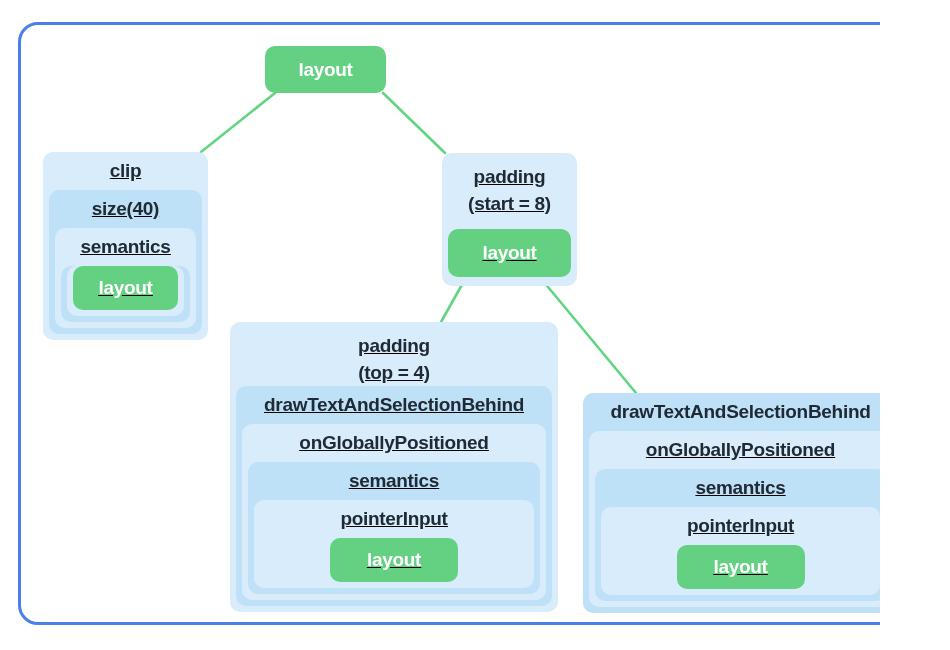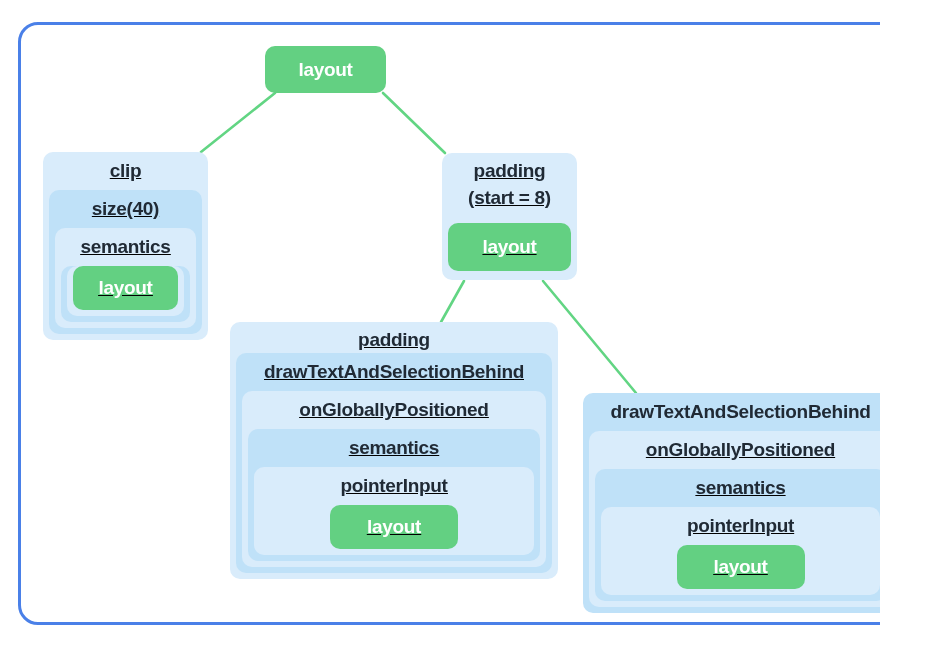--- a/index.html
+++ b/index.html
@@ -16,21 +16,21 @@
   .tree{position:absolute;box-sizing:border-box;}
   .nest{border-radius:10px;padding:0 6px 6px;box-sizing:border-box;}
   .light{background:#d9ecfb;text-decoration:underline;}
   .dark{background:#bfe1f8;}
   .lbl{
     height:38px;display:flex;align-items:center;justify-content:center;
     font-size:19px;font-weight:600;color:#202a35;letter-spacing:-0.3px;
     white-space:nowrap;overflow:visible;
   }
   .lbl2{
-    padding-top:4px;text-align:center;font-size:19px;font-weight:600;
+    padding-top:10px;text-align:center;font-size:19px;font-weight:600;
     line-height:27px;color:#202a35;letter-spacing:-0.3px;
   }
   .leaf{
     height:44px;border-radius:10px;background:#63d082;color:#ffffff;
     display:flex;align-items:center;justify-content:center;
     font-size:19px;font-weight:600;letter-spacing:-0.3px;
   }
   .leaf.fixed{width:128px;margin:0 auto;}
   .root-node{
     position:absolute;left:265px;top:46px;width:121px;height:47px;
@@ -79,20 +79,21 @@
     <div class="lbl2">
       <div>padding</div>
       <div>(start = 8)</div>
     </div>
     <div class="leaf">layout</div>
   </div>
 
   <div class="tree t-padt nest light">
     <div class="lbl2">
       <div>padding</div>
+      <div>(top = 4)</div>
     </div>
     <div class="nest dark">
       <div class="lbl">drawTextAndSelectionBehind</div>
       <div class="nest light">
         <div class="lbl">onGloballyPositioned</div>
         <div class="nest dark">
           <div class="lbl">semantics</div>
           <div class="nest light">
             <div class="lbl">pointerInput</div>
             <div class="leaf fixed">layout</div>

